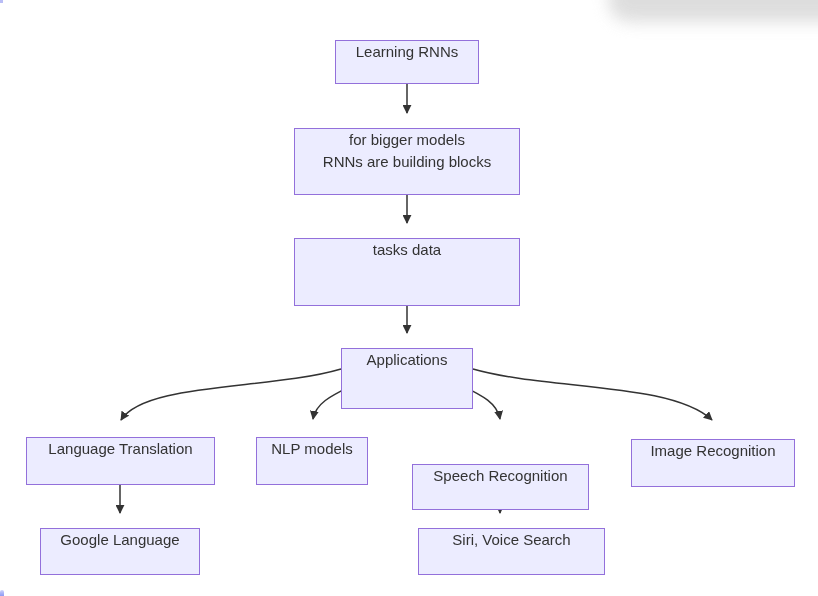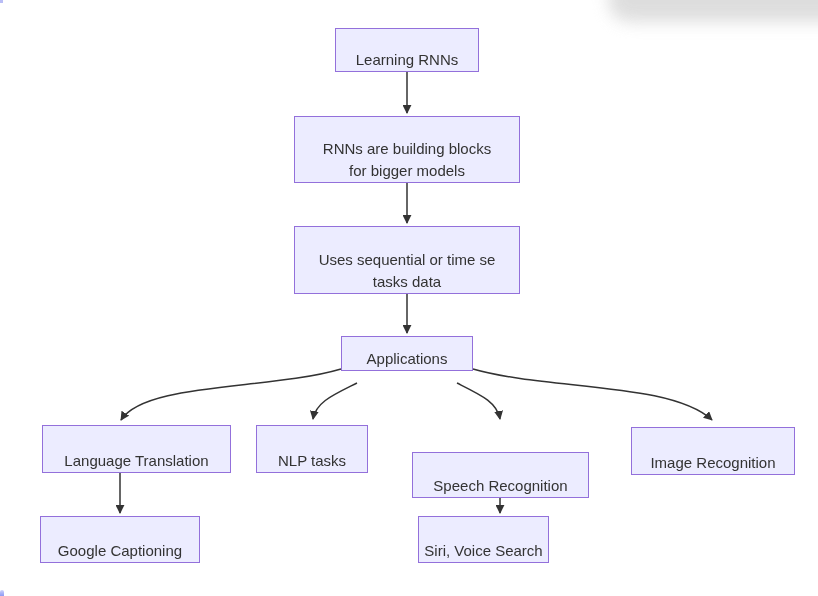--- a/index.html
+++ b/index.html
@@ -11,24 +11,25 @@
     font-family:"Liberation Sans", sans-serif;
   }
   
   .node{
     position:absolute;
     box-sizing:border-box;
     background:var(--node-fill,#ececff);
     border:1.5px solid var(--node-border,#9370db);
     color:var(--node-text,#333333);
     display:flex;flex-direction:column;
-    align-items:center;justify-content:flex-end;
+    align-items:center;justify-content:flex-start;
     text-align:center;
     font-size:15px;line-height:22px;
     white-space:nowrap;
+    margin-top:12px;
   }
   .node-line{display:block;}
   
   svg.edges{position:absolute;left:0;top:0;}
   .edge{fill:none;stroke:var(--edge,#333333);stroke-width:1.5px;}
   
   .top-shadow{
     position:absolute;
     left:608px;top:-22px;
     width:260px;height:44px;
@@ -75,42 +76,41 @@
         <path class="edge" d="M120,473 L120,513" marker-end="url(#arrow)"></path>
         <path class="edge" d="M500,473 L500,513" marker-end="url(#arrow)"></path>
       </g>
   </svg>
 
   <div id="node-layer">
       <div class="node" style="left: 335px; top: 28px; width: 144px; height: 44px;">
         <span class="node-line">Learning RNNs</span>
       </div>
       <div class="node" style="left: 294px; top: 116px; width: 226px; height: 67px;">
+        <span class="node-line">for bigger models</span>
         <span class="node-line">RNNs are building blocks</span>
-        <span class="node-line">for bigger models</span>
       </div>
       <div class="node" style="left: 294px; top: 226px; width: 226px; height: 68px;">
-        <span class="node-line">Uses sequential or time se</span>
         <span class="node-line">tasks data</span>
       </div>
-      <div class="node" style="left: 341px; top: 336px; width: 132px; height: 35px;">
+      <div class="node" style="left: 341px; top: 336px; width: 132px; height: 61px;">
         <span class="node-line">Applications</span>
       </div>
-      <div class="node" style="left: 42px; top: 425px; width: 189px; height: 48px;">
+      <div class="node" style="left: 26px; top: 425px; width: 189px; height: 48px;">
         <span class="node-line">Language Translation</span>
       </div>
       <div class="node" style="left: 256px; top: 425px; width: 112px; height: 48px;">
-        <span class="node-line">NLP tasks</span>
+        <span class="node-line">NLP models</span>
       </div>
       <div class="node" style="left: 412px; top: 452px; width: 177px; height: 46px;">
         <span class="node-line">Speech Recognition</span>
       </div>
       <div class="node" style="left: 631px; top: 427px; width: 164px; height: 48px;">
         <span class="node-line">Image Recognition</span>
       </div>
       <div class="node" style="left: 40px; top: 516px; width: 160px; height: 47px;">
-        <span class="node-line">Google Captioning</span>
+        <span class="node-line">Google Language</span>
       </div>
-      <div class="node" style="left: 418px; top: 516px; width: 131px; height: 47px;">
+      <div class="node" style="left: 418px; top: 516px; width: 187px; height: 47px;">
         <span class="node-line">Siri, Voice Search</span>
       </div>
     </div>
 </div>
 
 </body></html>

